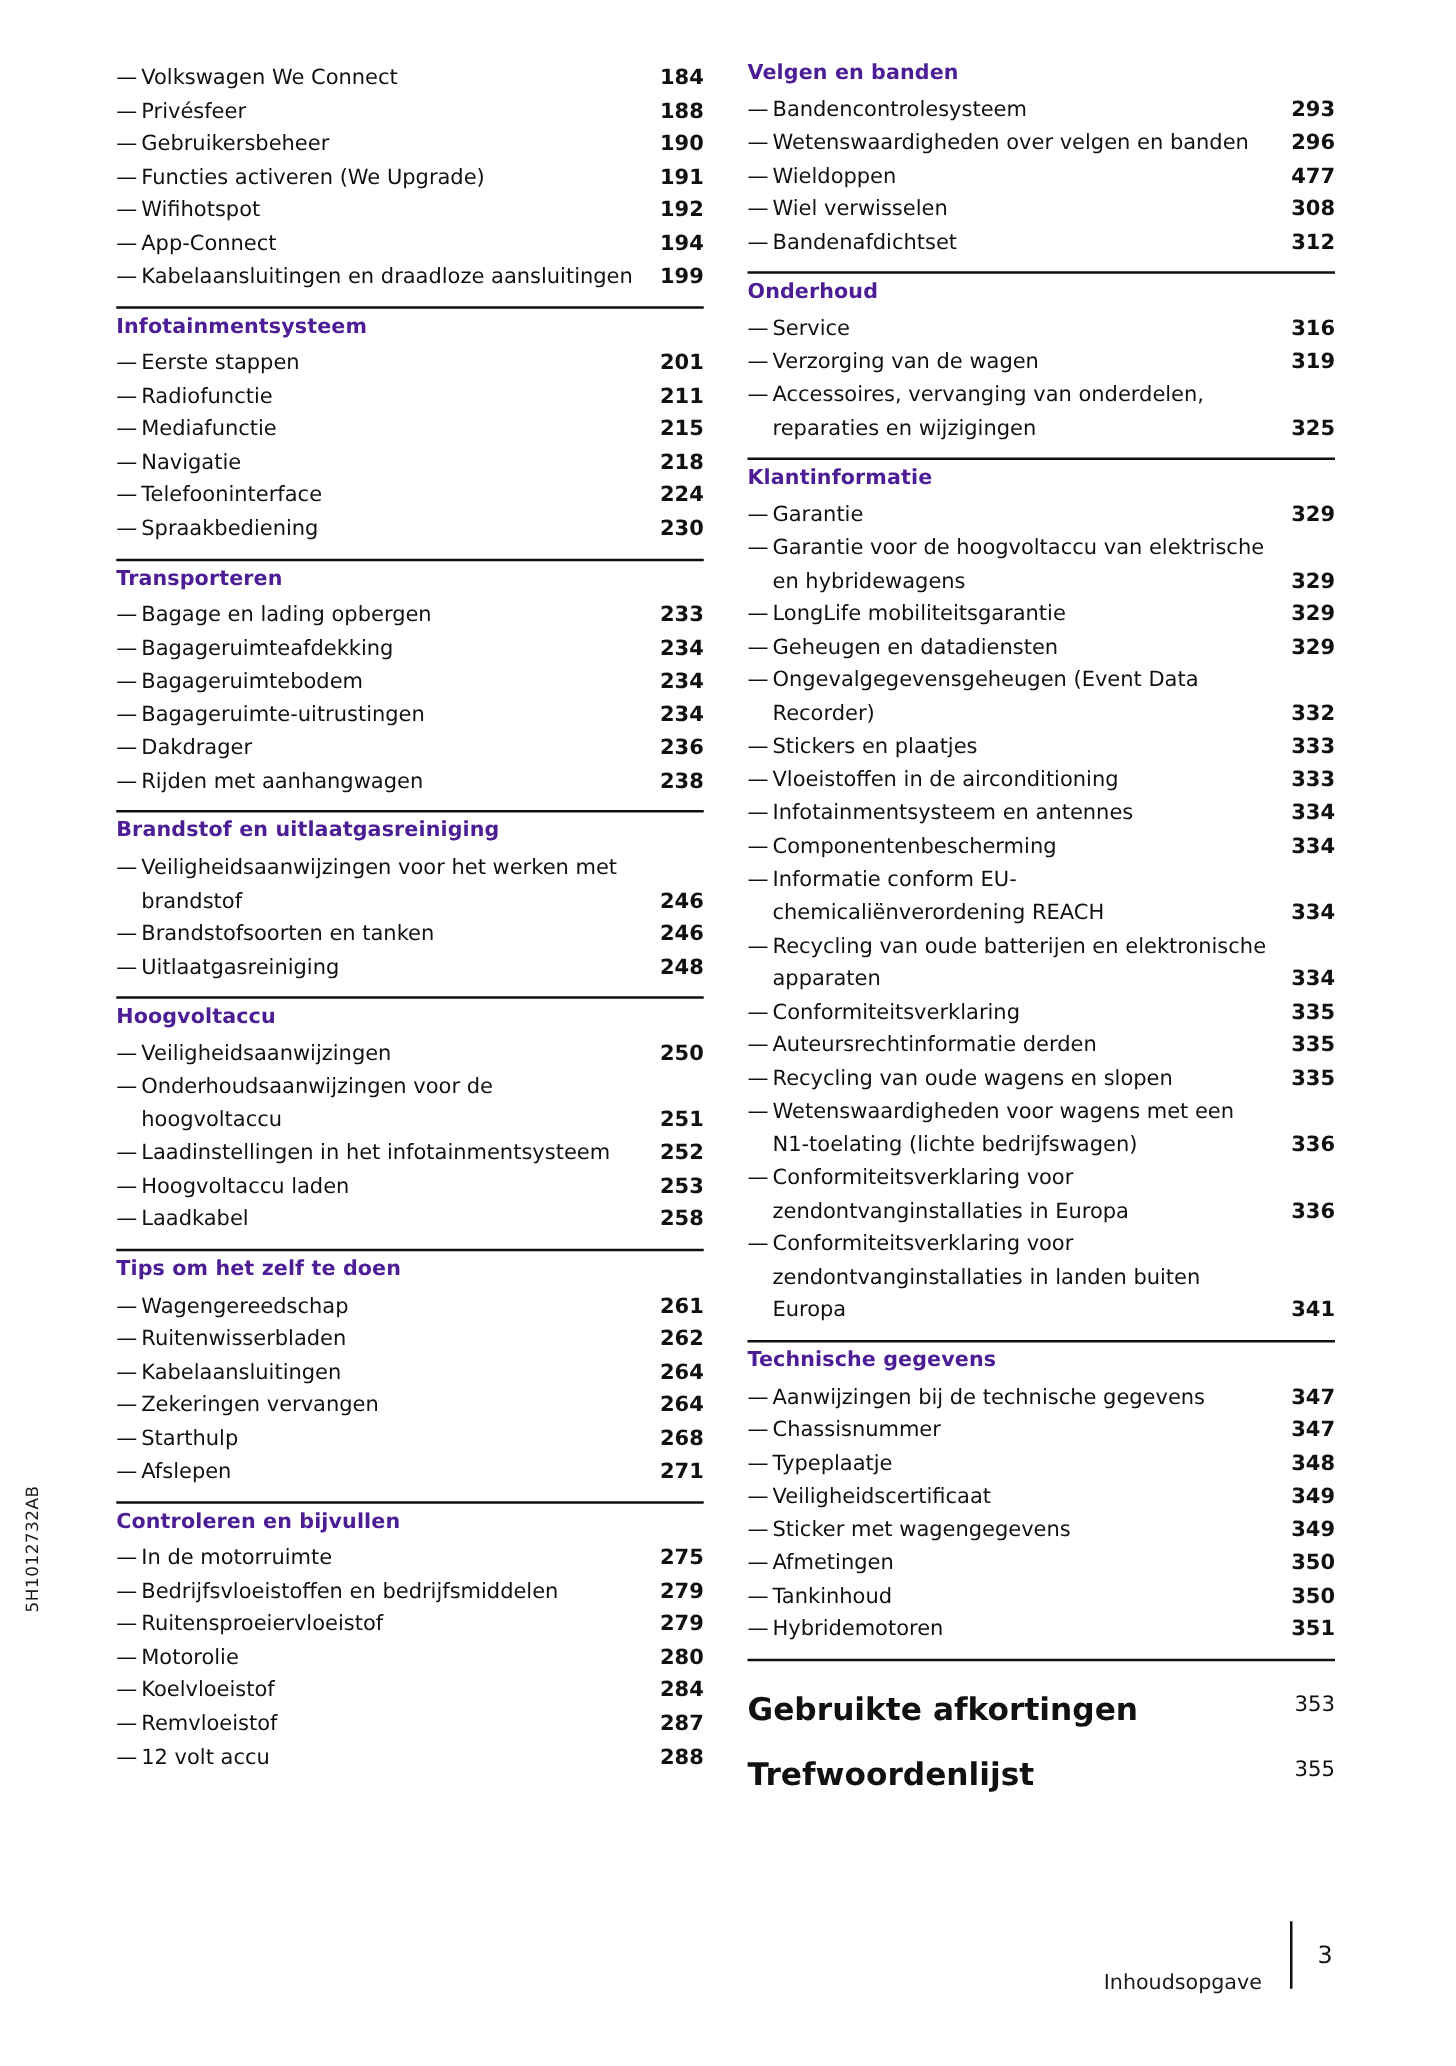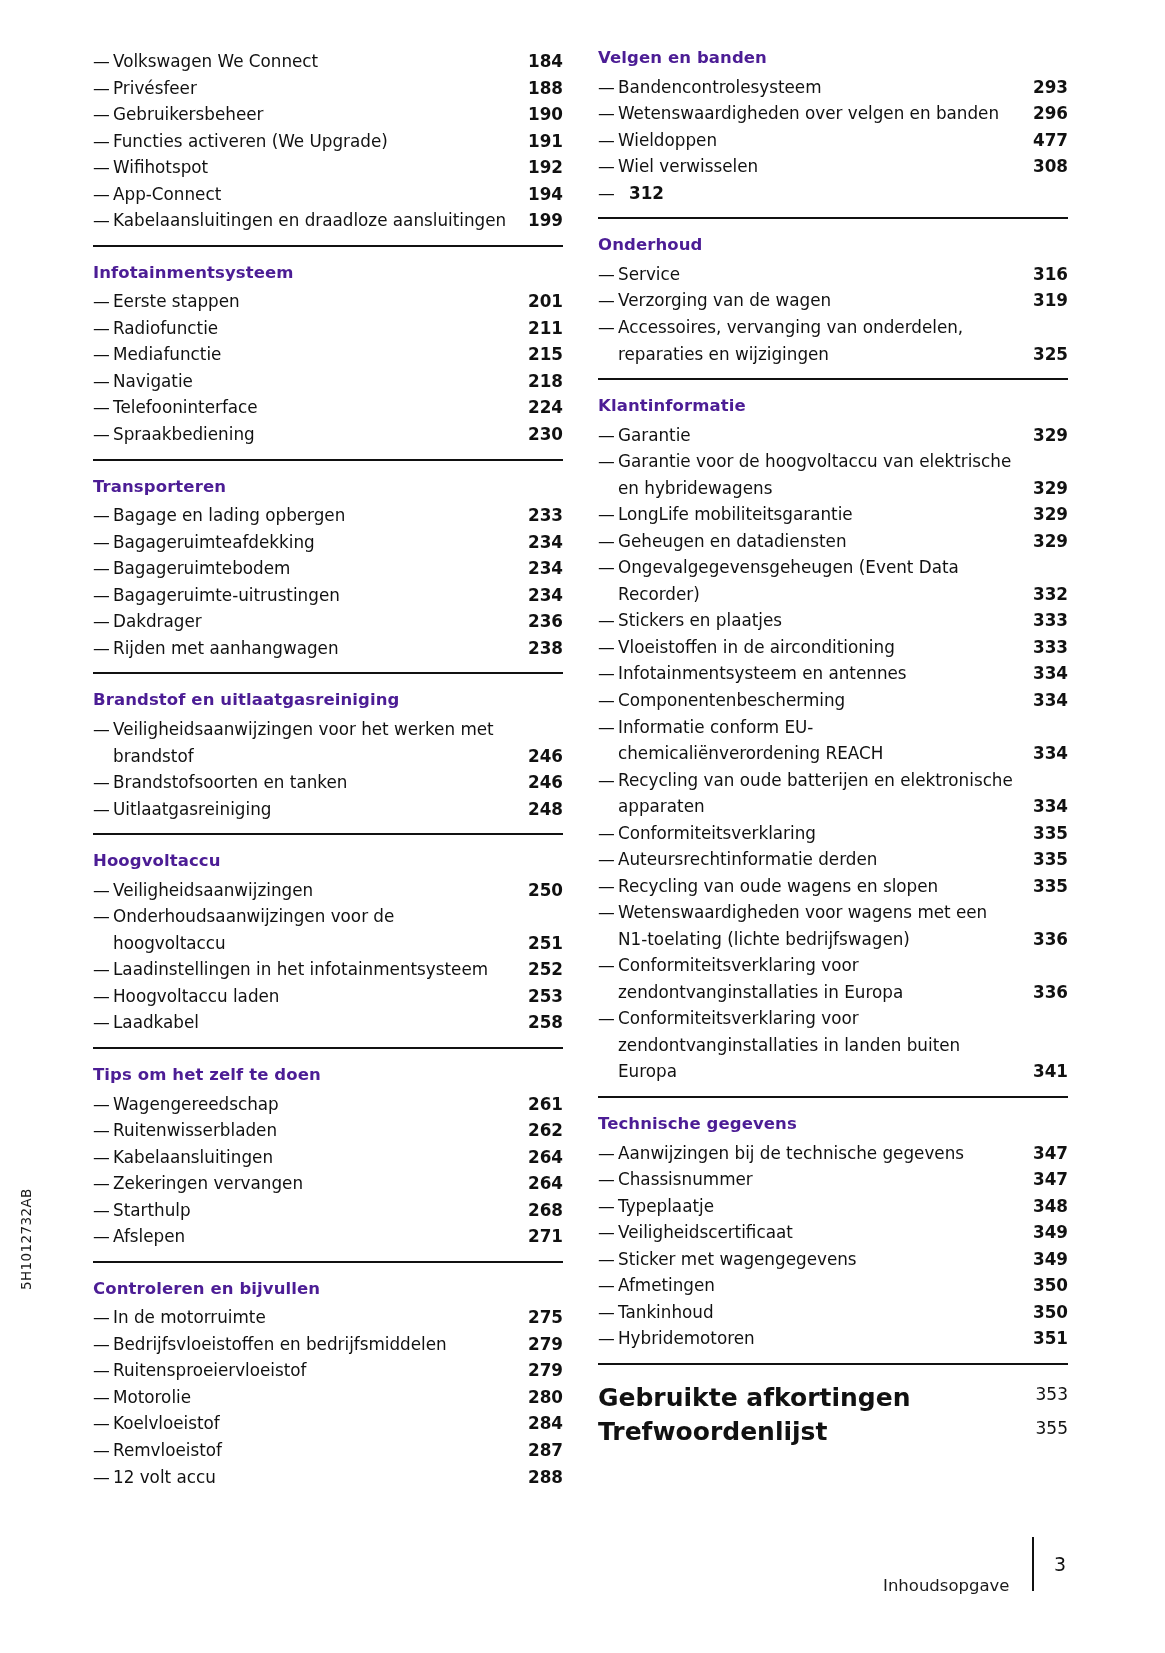--- a/index.html
+++ b/index.html
@@ -44,21 +44,21 @@
     display: flex;
     gap: 35px;
     align-items: flex-start;
   }
   .col { width: 470px; }
 
   
   .group { margin: 0; }
   .group.ruled {
     border-top: 2.2px solid #111;
-    padding-top: 16px;
+    padding-top: 4px;
     margin-top: 11px;
   }
   .group-title {
     color: #4c1d95;
     font-weight: bold;
     font-size: 16.5px;
     line-height: 1.25;
     margin-bottom: 5px;
     letter-spacing: 0.1px;
   }
@@ -95,20 +95,21 @@
   }
   
   .entry.wrap { align-items: flex-end; }
   .entry.wrap .dash { align-self: flex-start; }
 
   
   .entry.big {
     font-size: 25px;
     font-weight: bold;
     line-height: 1.35;
+    margin-top: 18px;
   }
   .entry.big .label { font-weight: bold; }
   .entry.big .pageno { font-size: 17px; font-weight: normal; padding-bottom: 4px; }
   .entry.big.first { }
 
   
   .footer {
     position: absolute;
     right: 97px;
     bottom: 58px;
@@ -382,20 +383,21 @@
             <span class="label">Wieldoppen</span>
             <span class="pageno">477</span>
           </div>
           <div class="entry">
             <span class="dash">—</span>
             <span class="label">Wiel verwisselen</span>
             <span class="pageno">308</span>
           </div>
           <div class="entry">
             <span class="dash">—</span>
+            <span class="label">Bandenafdichtset</span>
             <span class="pageno">312</span>
           </div>
         </div>
         <div class="group ruled">
           <div class="group-title">Onderhoud</div>
           <div class="entry">
             <span class="dash">—</span>
             <span class="label">Service</span>
             <span class="pageno">316</span>
           </div>

